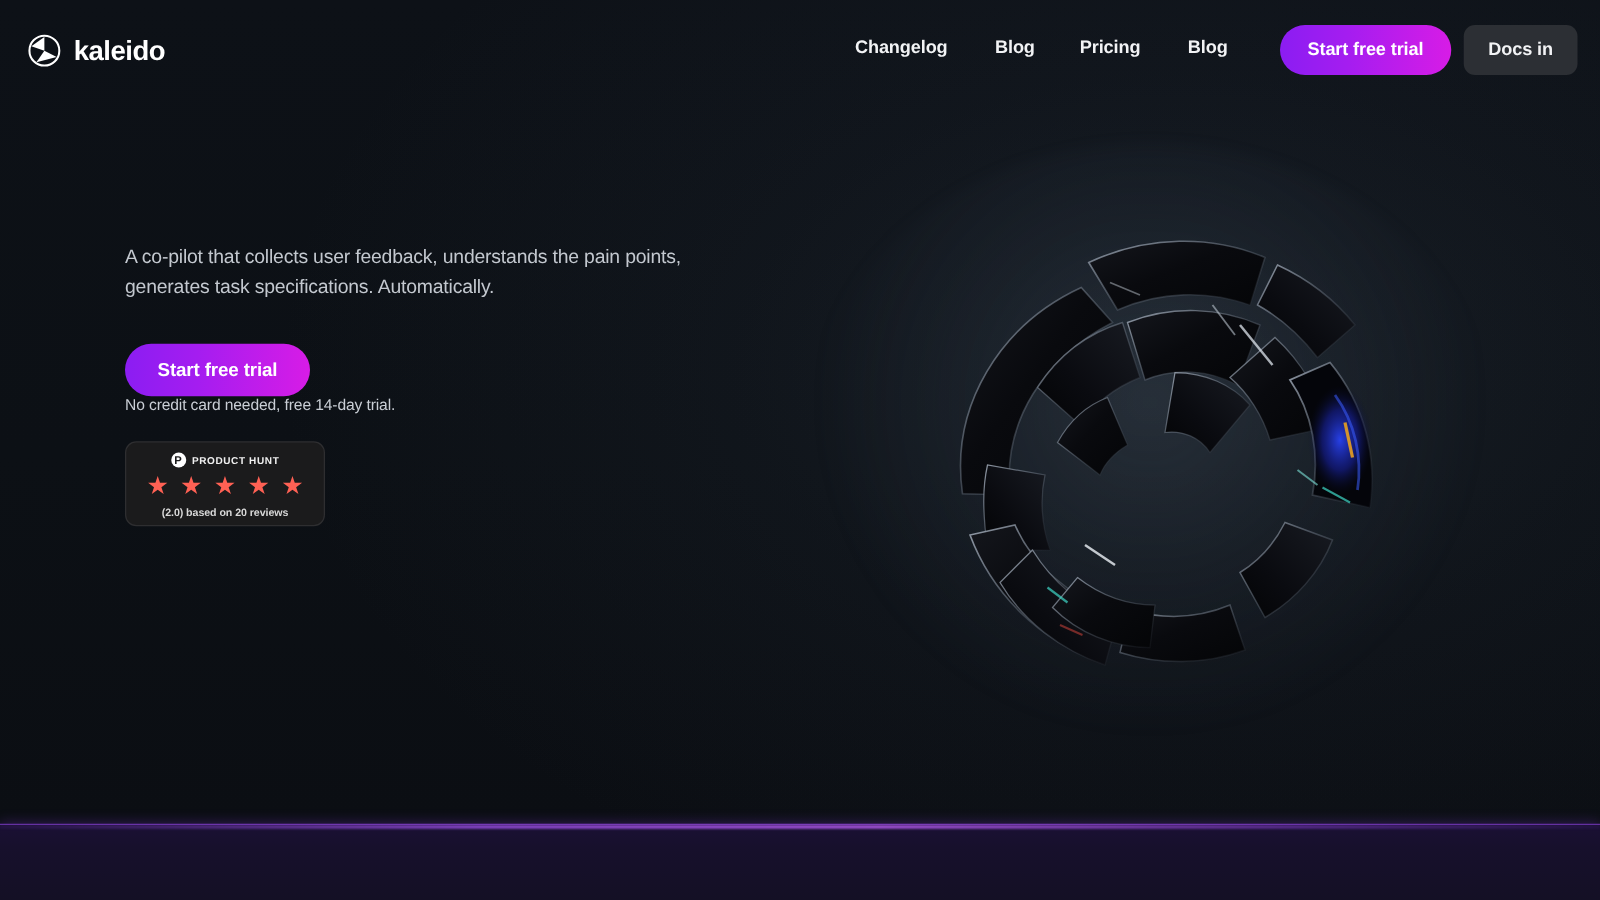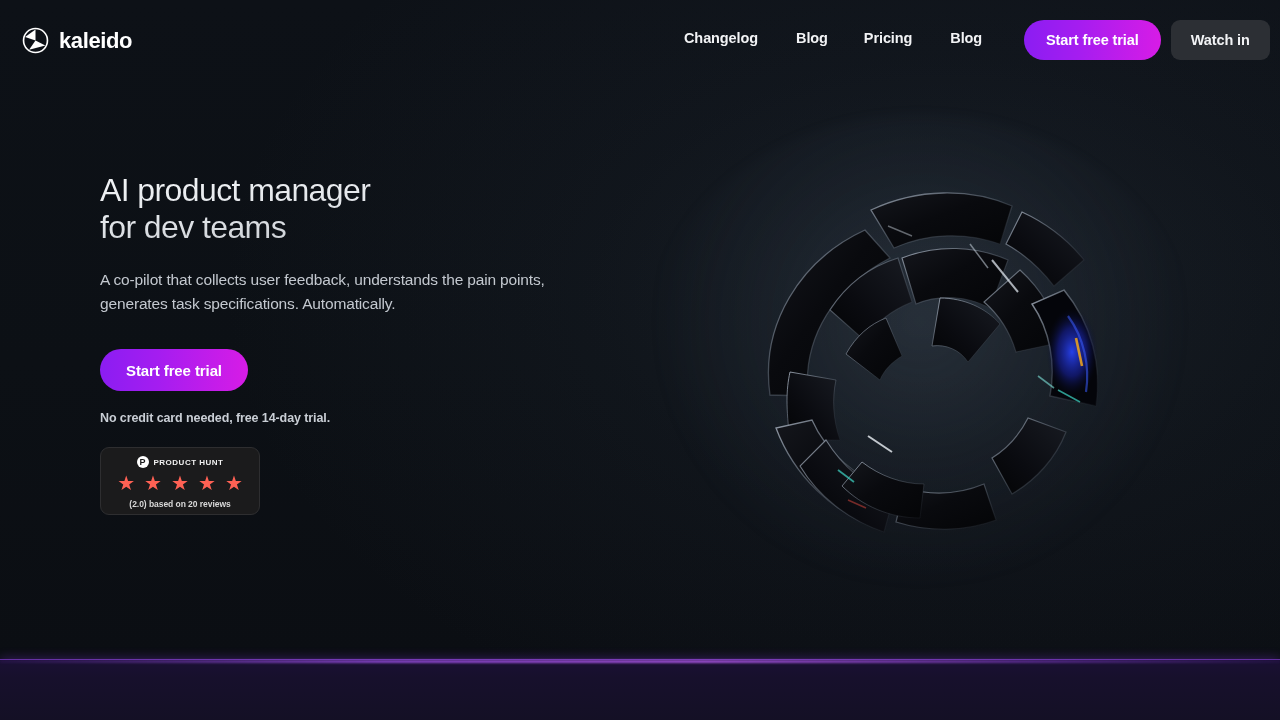--- a/index.html
+++ b/index.html
@@ -168,23 +168,22 @@
   }
   .play-glyph {
     width:0; height:0;
     border-left:11px solid #ffffff;
     border-top:7px solid transparent;
     border-bottom:7px solid transparent;
     display:block;
   }
 
   .cta-note {
-    margin-top:20px;
     font-size:12.5px;
-    font-weight:700;
+    font-weight:400;
     letter-spacing:-0.1px;
     color:#c9ced5;
   }
 
   
   .ph-badge {
     margin-top:22px;
     width:160px; height:68px;
     border-radius:9px;
     background:#1b1b1c;
@@ -339,30 +338,26 @@
 
       <nav class="nav-links">
         <a class="nav-link changelog" href="#">Changelog</a>
         <a class="nav-link blog" href="#">Blog</a>
         <a class="nav-link pricing" href="#">Pricing</a>
         <a class="nav-link docs" href="#">Blog</a>
       </nav>
 
       <div class="nav-actions">
         <button class="btn-trial-nav">Start free trial</button>
-        <button class="btn-signin">Watch in</button>
+        <button class="btn-signin">Docs in</button>
       </div>
     </div>
 
     <div class="hero-copy">
 
-      <h1 class="hero-title">
-        <span class="line">AI product manager</span>
-        <span class="line">for dev teams</span>
-      </h1>
 
       <p class="hero-sub">A co-pilot that collects user feedback, understands the pain points, generates task specifications. Automatically.</p>
 
       <div class="cta-row">
         <button class="btn-trial-hero">Start free trial</button>
       </div>
 
       <div class="cta-note">No credit card needed, free 14-day trial.</div>
 
       <div class="ph-badge">

